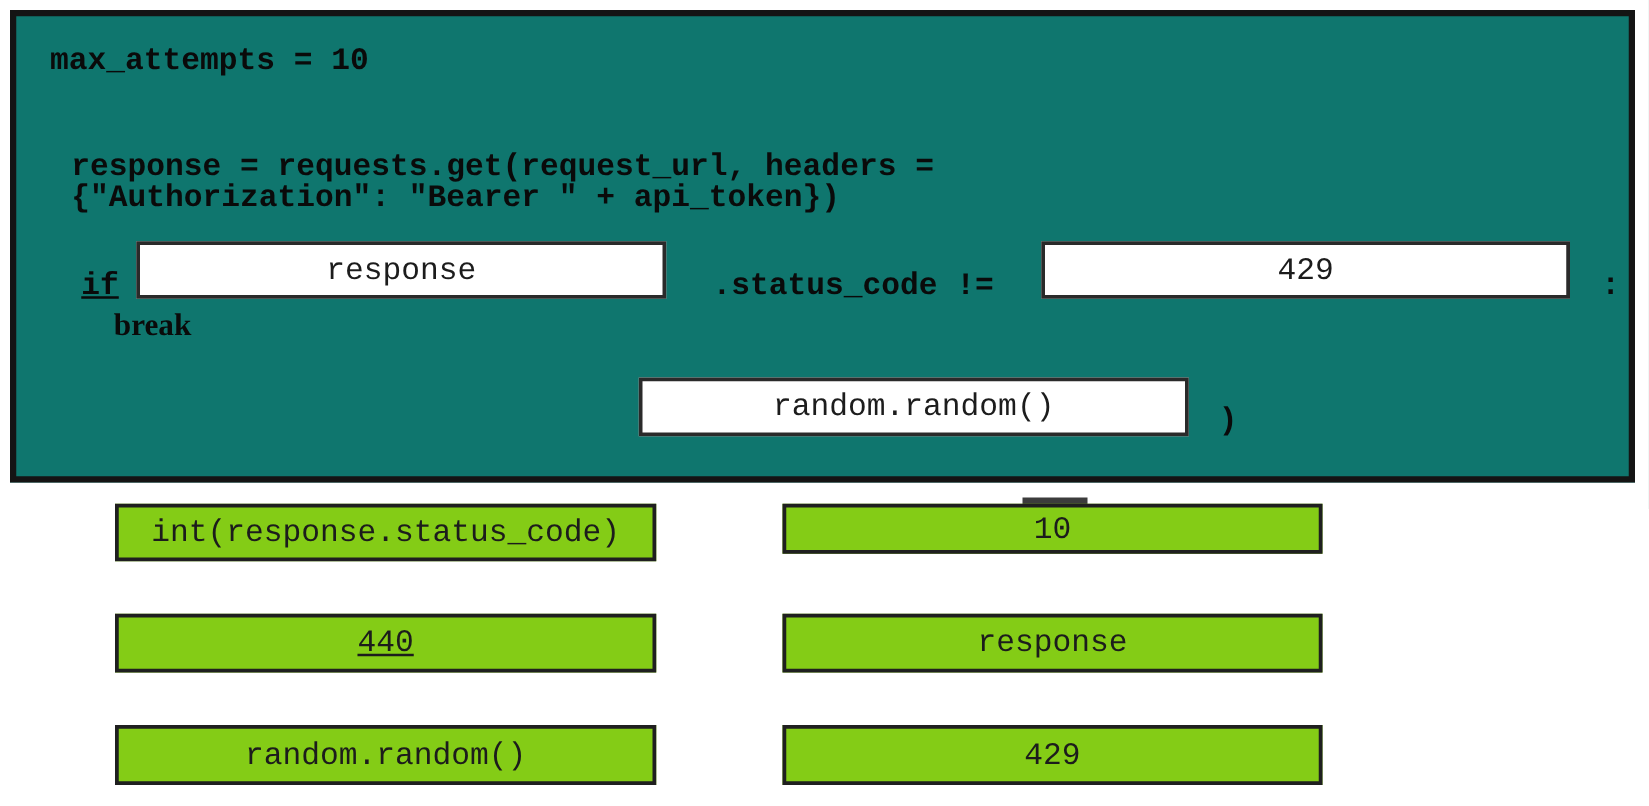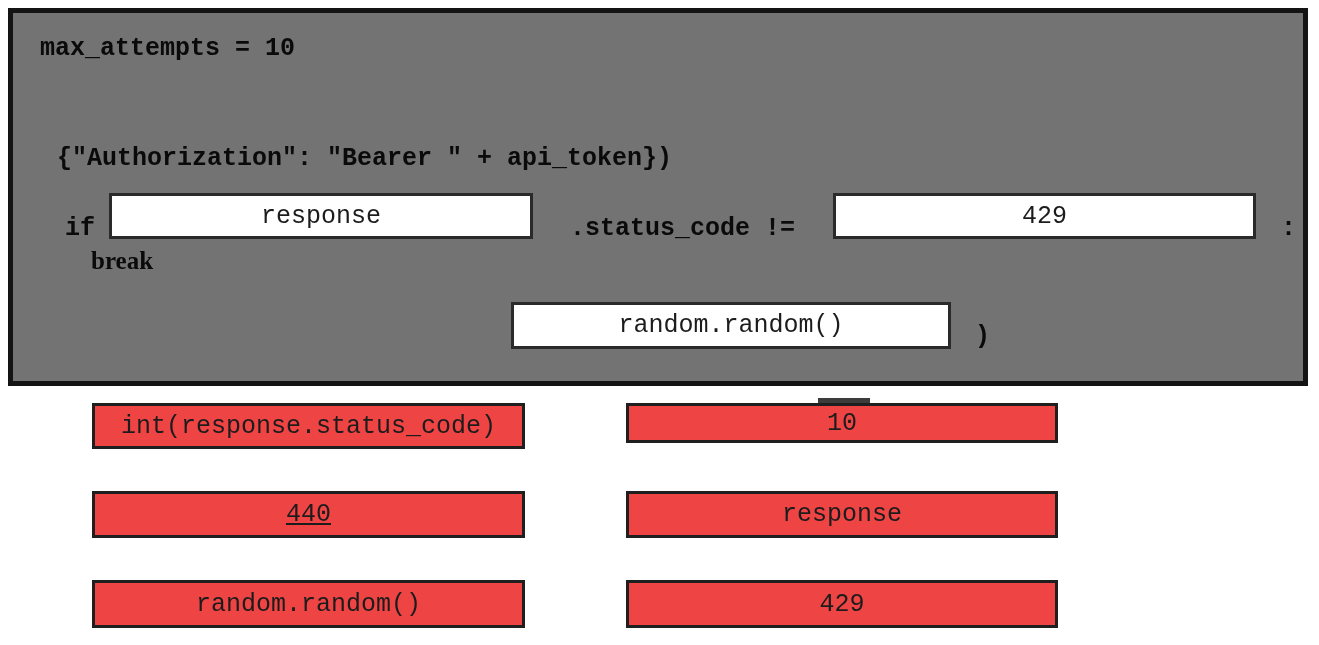--- a/index.html
+++ b/index.html
@@ -7,34 +7,34 @@
     position:relative;
     width:1319px;height:645px;
     font-family:"Liberation Mono", monospace;
     overflow:hidden;
   }
   *{box-sizing:border-box;}
 
   
   .code-panel{
     position:absolute;left:8px;top:8px;width:1300px;height:378px;
-    border:5px solid #141414;background:#737373;
+    border:5px solid #141414;background:#0f766e;
   }
 
   
   .code-line{
     position:absolute;
     font-size:25px;line-height:28px;font-weight:bold;color:#0a0a0a;
     white-space:pre;letter-spacing:0;
   }
   .l-max        {left:27px;  top:22px;}
   .l-while      {left:27px;  top:76px;}
   .l-req1       {left:44px;  top:107px;}
   .l-req2       {left:44px;  top:132px;}
-  .l-if         {left:52px;  top:202px;}
+  .l-if         {left:52px;  top:202px;text-decoration:underline;}
   .l-status     {left:557px; top:202px;text-align:center;}
   .l-colon      {left:1268px;top:202px;}
   .l-break      {left:78px;  top:234px;font-family:Liberation Serif, serif;}
   .l-sleep      {left:50px;  top:310px;}
   .l-paren      {left:962px; top:310px;}
   .l-increment  {left:50px;  top:346px;}
 
   
   .blank-box{
     position:absolute;
@@ -42,21 +42,21 @@
     display:flex;align-items:center;justify-content:center;
     font-size:25px;font-weight:normal;color:#1c1c1c;white-space:pre;
   }
   .blank-1{left:109px;top:193px;width:424px;height:46px;}
   .blank-2{left:833px;top:193px;width:423px;height:46px;}
   .blank-3{left:511px;top:302px;width:440px;height:47px;}
 
   
   .option-box{
     position:absolute;
-    border:3px solid #1f1f1f;background:#ef4444;
+    border:3px solid #1f1f1f;background:#84cc16;
     display:flex;align-items:center;justify-content:center;
     font-size:25px;font-weight:normal;color:#1c1c1c;white-space:pre;
   }
   .opt-1{left:92px; top:403px;width:433px;height:46px;}
   .opt-2{left:626px;top:403px;width:432px;height:40px;}
   .opt-3{left:92px; top:491px;width:433px;height:47px;text-decoration:underline;}
   .opt-4{left:626px;top:491px;width:432px;height:47px;}
   .opt-5{left:92px; top:580px;width:433px;height:48px;}
   .opt-6{left:626px;top:580px;width:432px;height:48px;}
 
@@ -67,20 +67,21 @@
   }
 </style>
 </head>
 <body>
 
 <div class="code-panel">
 
   <span class="code-line l-max">max_attempts = 10</span>
 
 
+  <span class="code-line l-req1">response = requests.get(request_url, headers =</span>
 
   <span class="code-line l-req2">{"Authorization": "Bearer " + api_token})</span>
 
   <span class="code-line l-if">if</span>
 
   <span class="code-line l-status">.status_code !=</span>
 
   <span class="code-line l-colon">:</span>
 
   <span class="code-line l-break">break</span>

